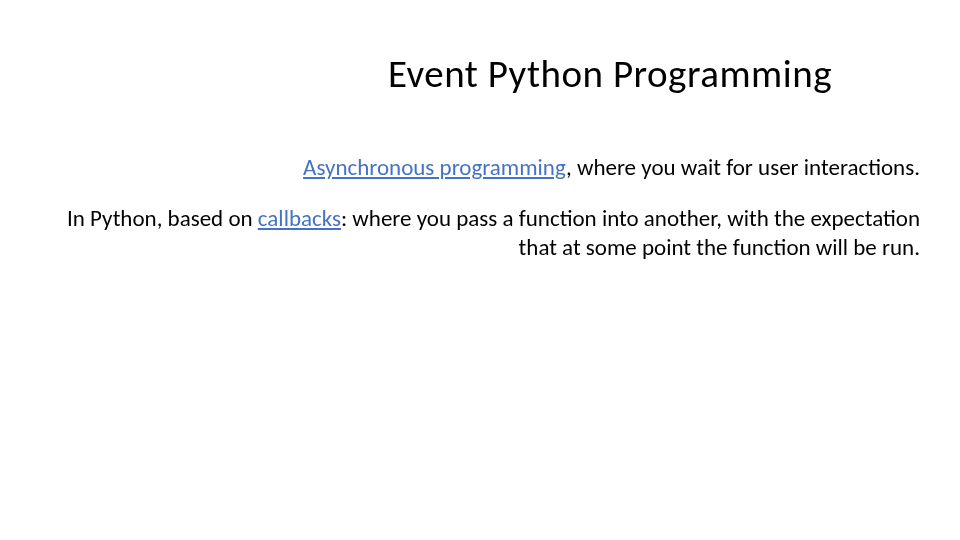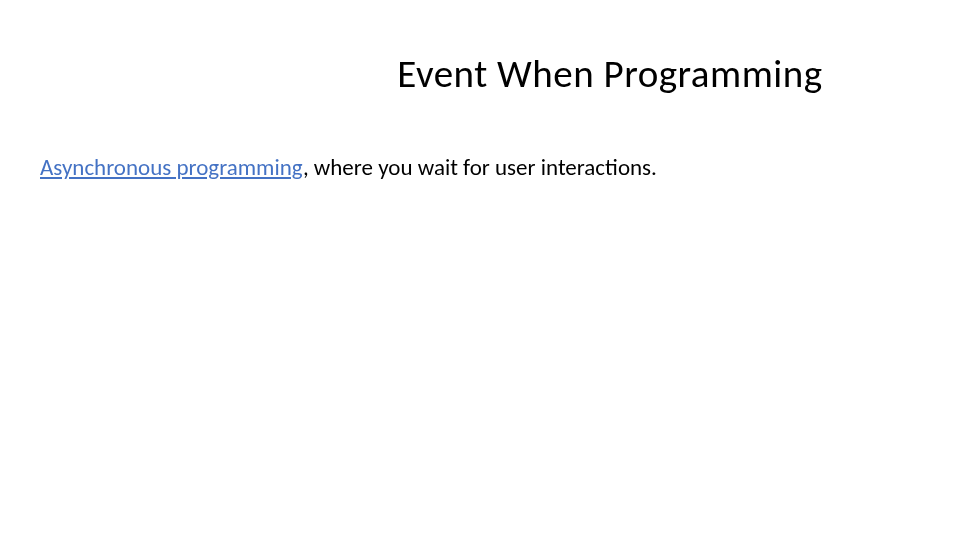--- a/index.html
+++ b/index.html
@@ -25,38 +25,42 @@
       color: #000000;
       text-align: center;
       margin-left: 260px;
       margin-bottom: 56px;
       letter-spacing: 0.5px;
     }
     .body {
       font-size: 23px;
       color: #000000;
       line-height: 1.25;
+      text-align: right;
     }
     .para {
       margin-bottom: 22px;
     }
     .link {
       color: #4472c4;
       text-decoration: underline;
       text-decoration-color: #4472c4;
     }
   </style>
 </head>
 <body>
 
 <div class="slide">
-  <h1 class="title">Event When Programming</h1>
+  <h1 class="title">Event Python Programming</h1>
 
   <div class="body">
 
     <p class="para">
       <span class="link">Asynchronous programming</span><span>, where you wait for user interactions.</span>
     </p>
 
+    <p class="para">
+      <span>In Python, based on </span><span class="link">callbacks</span><span>: where you pass a function into another, with the expectation that at some point the function will be run.</span>
+    </p>
 
 
   </div>
 </div>
 
 </body></html>

